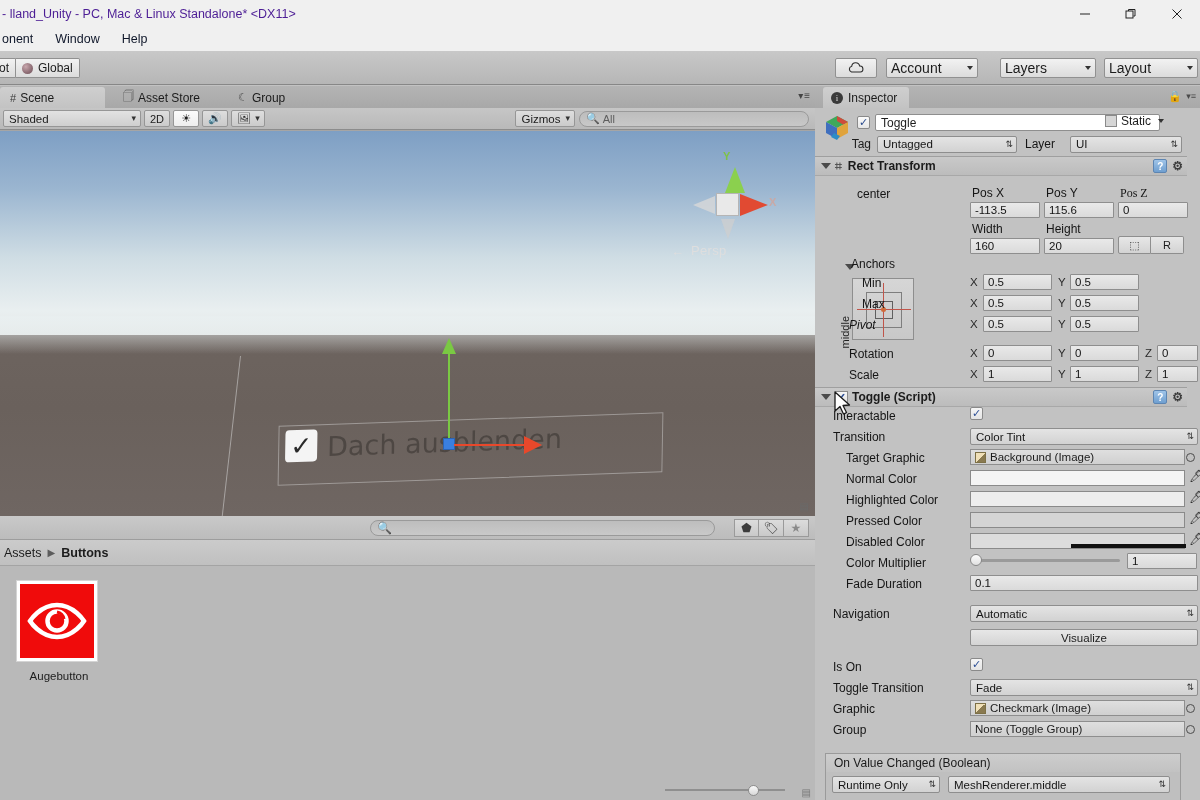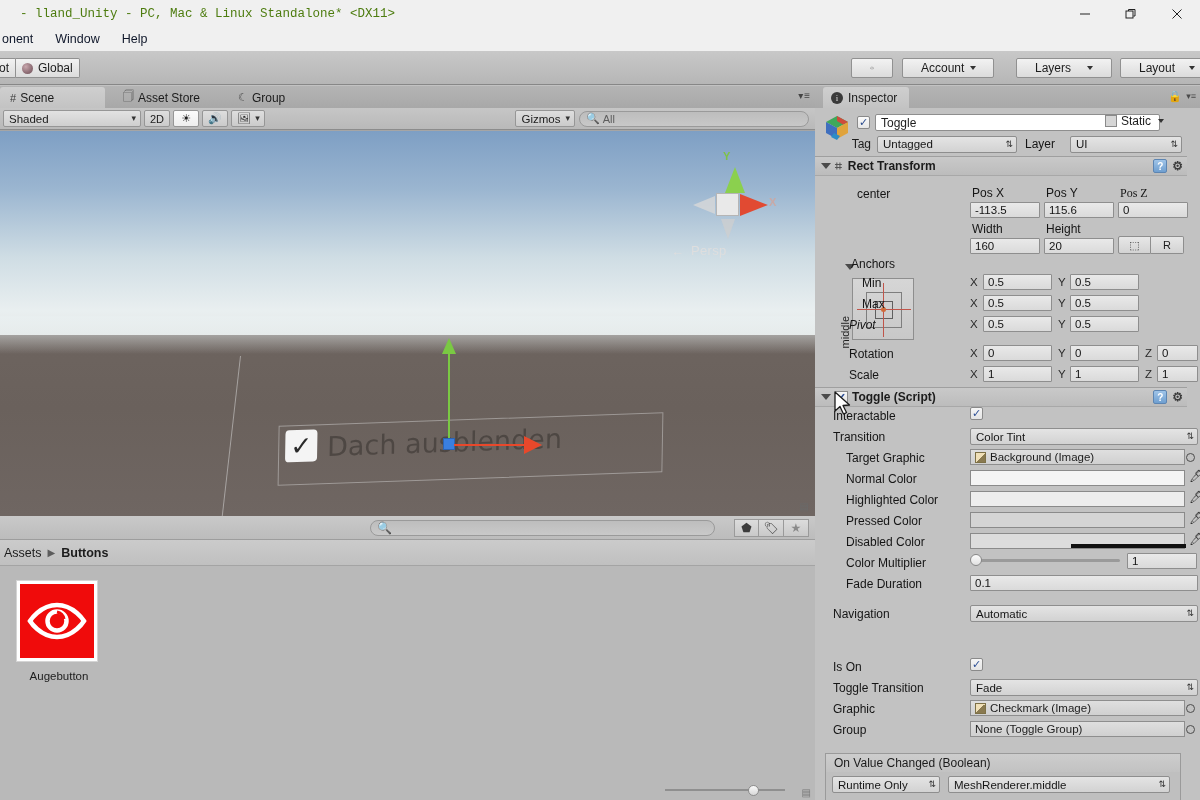--- a/index.html
+++ b/index.html
@@ -14,21 +14,21 @@
   }
   .app { position: relative; width: 1200px; height: 800px; }
 
   
   .titlebar {
     position: absolute; left: 0; top: 0; width: 1200px; height: 27px;
     background: #f0f0f0;
     display: flex; align-items: center;
   }
   .titlebar-text {
-    font-size: 12.5px; color: #4d7c0f; margin-left: 20px; white-space: nowrap; font-family: Liberation Mono, monospace;
+    font-size: 12.5px; color: #4c1d95; margin-left: 2px; white-space: nowrap;
   }
   .win-buttons { position: absolute; right: 0; top: 0; height: 27px; display: flex; }
   .win-btn {
     width: 46px; height: 27px; display: flex; align-items: center; justify-content: center;
     color: #222;
   }
   .win-btn svg { display: block; }
 
   
   .menubar {
@@ -42,21 +42,21 @@
   .unity-toolbar {
     position: absolute; left: 0; top: 51px; width: 1200px; height: 34px;
     background: linear-gradient(#c8c8c8, #b6b6b6);
     border-bottom: 1px solid #878787;
   }
   .tb-btn {
     position: absolute; height: 20px;
     background: linear-gradient(#f2f2f2, #dcdcdc);
     border: 1px solid #919191; border-radius: 2px;
     display: flex; align-items: center; justify-content: center;
-    font-size: 12px; color: #1c1c1c; padding: 0 18px; margin-left: 16px;
+    font-size: 14px; color: #1c1c1c; padding: 0 4px;
   }
   .tb-group { position: absolute; display: flex; height: 20px; }
   .tb-seg {
     height: 20px; background: linear-gradient(#f2f2f2, #dcdcdc);
     border: 1px solid #919191; display: flex; align-items: center; justify-content: center;
     padding: 0 6px; font-size: 12px;
   }
   .tb-seg + .tb-seg { border-left: none; }
   .tb-seg:first-child { border-radius: 2px 0 0 2px; }
   .tb-seg:last-child { border-radius: 0 2px 2px 0; }
@@ -726,20 +726,23 @@
       <span class="fld-label" style="left:31px; top:469px;">Fade Duration</span>
       <div class="fld" style="left:155px; top:467px; width:228px;">
           <span>0.1</span>
         </div>
 
       <span class="fld-label" style="left:18px; top:499px;">Navigation</span>
       <div class="drop" style="position:absolute; left:155px; top:497px; width:228px;">
         <span>Automatic</span>
         <span class="dstep">⇅</span>
       </div>
+      <div class="btn-wide" style="left:155px; top:521px; width:228px;">
+        <span>Visualize</span>
+      </div>
 
       <span class="fld-label" style="left:18px; top:552px;">Is On</span>
       <div class="chk-blue" style="left:155px; top:550px;">✓</div>
 
       <span class="fld-label" style="left:18px; top:573px;">Toggle Transition</span>
       <div class="drop" style="position:absolute; left:155px; top:571px; width:228px;">
         <span>Fade</span>
         <span class="dstep">⇅</span>
       </div>
 

